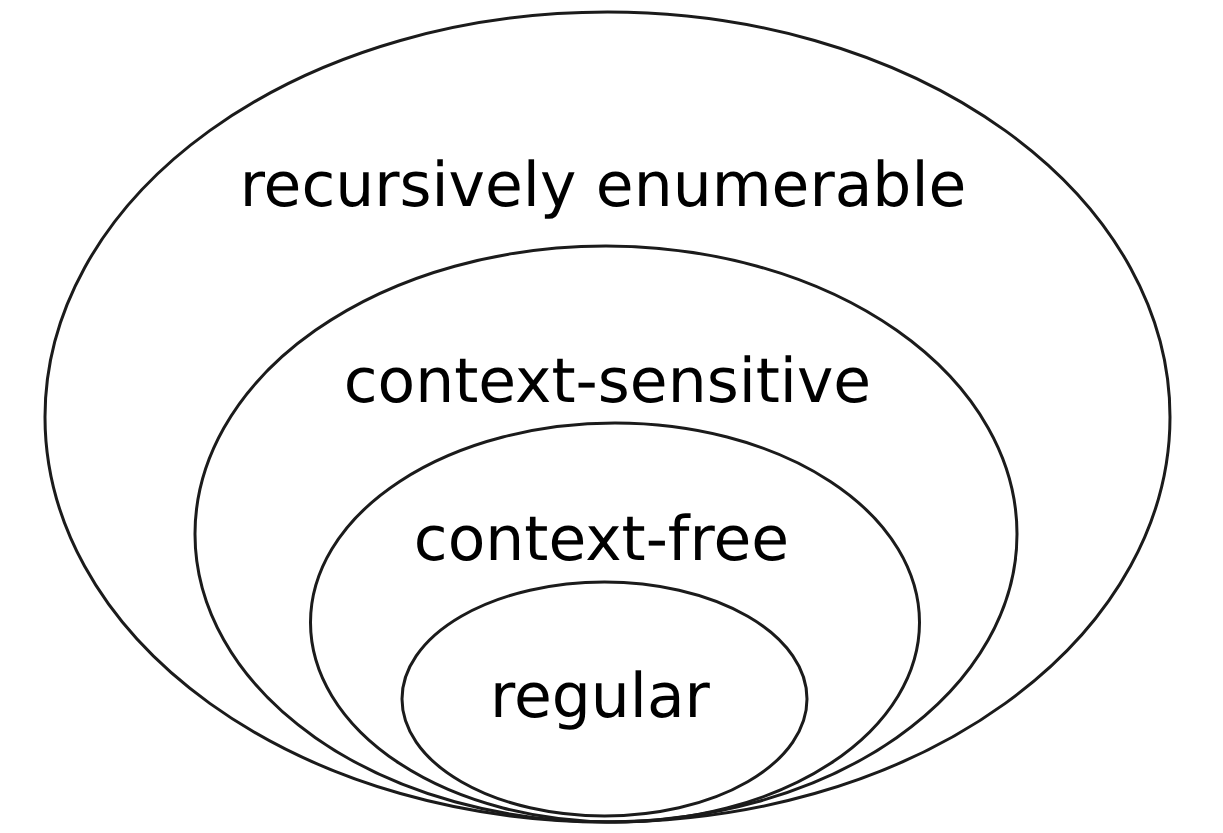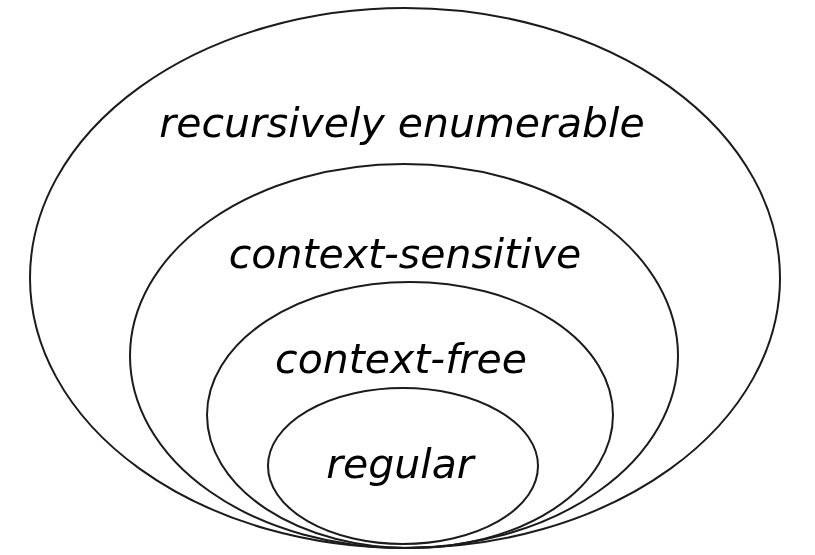--- a/index.html
+++ b/index.html
@@ -42,21 +42,21 @@
     dominant-baseline: alphabetic;
   }
   .label-outer   { font-size: 41px; }
   .label-second  { font-size: 41px; }
   .label-third   { font-size: 41px; }
   .label-inner   { font-size: 41px; }
 </style>
 </head>
 <body>
 
-<div id="diagram-root" style="background: rgb(255, 255, 255); font-style: italic;">
+<div id="diagram-root" style="background: rgb(255, 255, 255);">
 
   <svg id="hierarchy-svg" viewBox="0 0 815 555" xmlns="http://www.w3.org/2000/svg">
 
     <ellipse class="set-ellipse" cx="405" cy="278" rx="375" ry="270" stroke="#1b1b1b"></ellipse>
 
     <ellipse class="set-ellipse" cx="404" cy="356" rx="274" ry="192" stroke="#1b1b1b"></ellipse>
 
     <ellipse class="set-ellipse" cx="410" cy="415" rx="203" ry="133" stroke="#1b1b1b"></ellipse>
 
     <ellipse class="set-ellipse" cx="403" cy="466" rx="135" ry="78" stroke="#1b1b1b"></ellipse>

